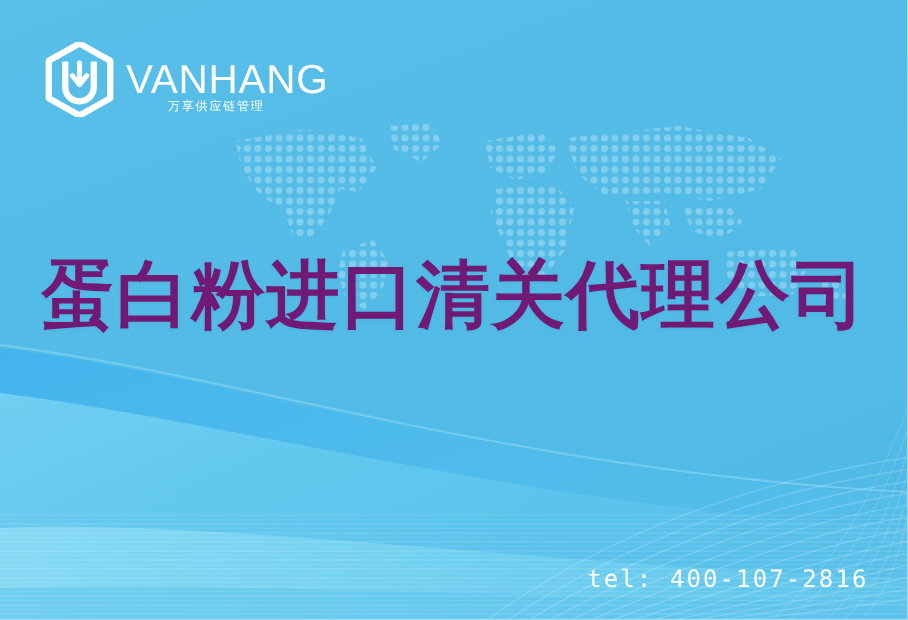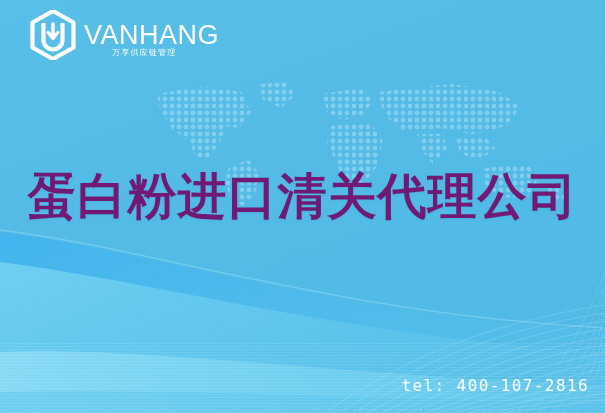--- a/index.html
+++ b/index.html
@@ -71,21 +71,21 @@
       rgba(255,255,255,0) 1px,
       rgba(255,255,255,0) 3px
     );
     pointer-events: none;
   }
 
   
   .logo {
     position: absolute;
     left: 30px;
-    top: 10px;
+    top: 28px;
     display: flex;
     align-items: center;
     gap: 8px;
     justify-content: center;
   }
   .logo-mark {
     width: 46px;
     height: 50px;
   }
   .logo-mark svg { display:block; width:100%; height:100%; }
@@ -131,21 +131,21 @@
     letter-spacing: 1px;
     line-height: 1.1;
     font-family: "DejaVu Sans", "Liberation Sans", sans-serif;
     text-shadow: 0 1px 2px rgba(40,140,190,0.18);
     white-space: nowrap;
   }
 
   
   .phone {
     position: absolute;
-    right: 16px;
+    right: 26px;
     bottom: 18px;
     color: #ffffff;
     font-size: 16px;
     letter-spacing: 1.4px;
     font-family: "DejaVu Sans Mono", "Liberation Mono", monospace;
     white-space: nowrap;
   }
 </style>
 </head>
 <body>

